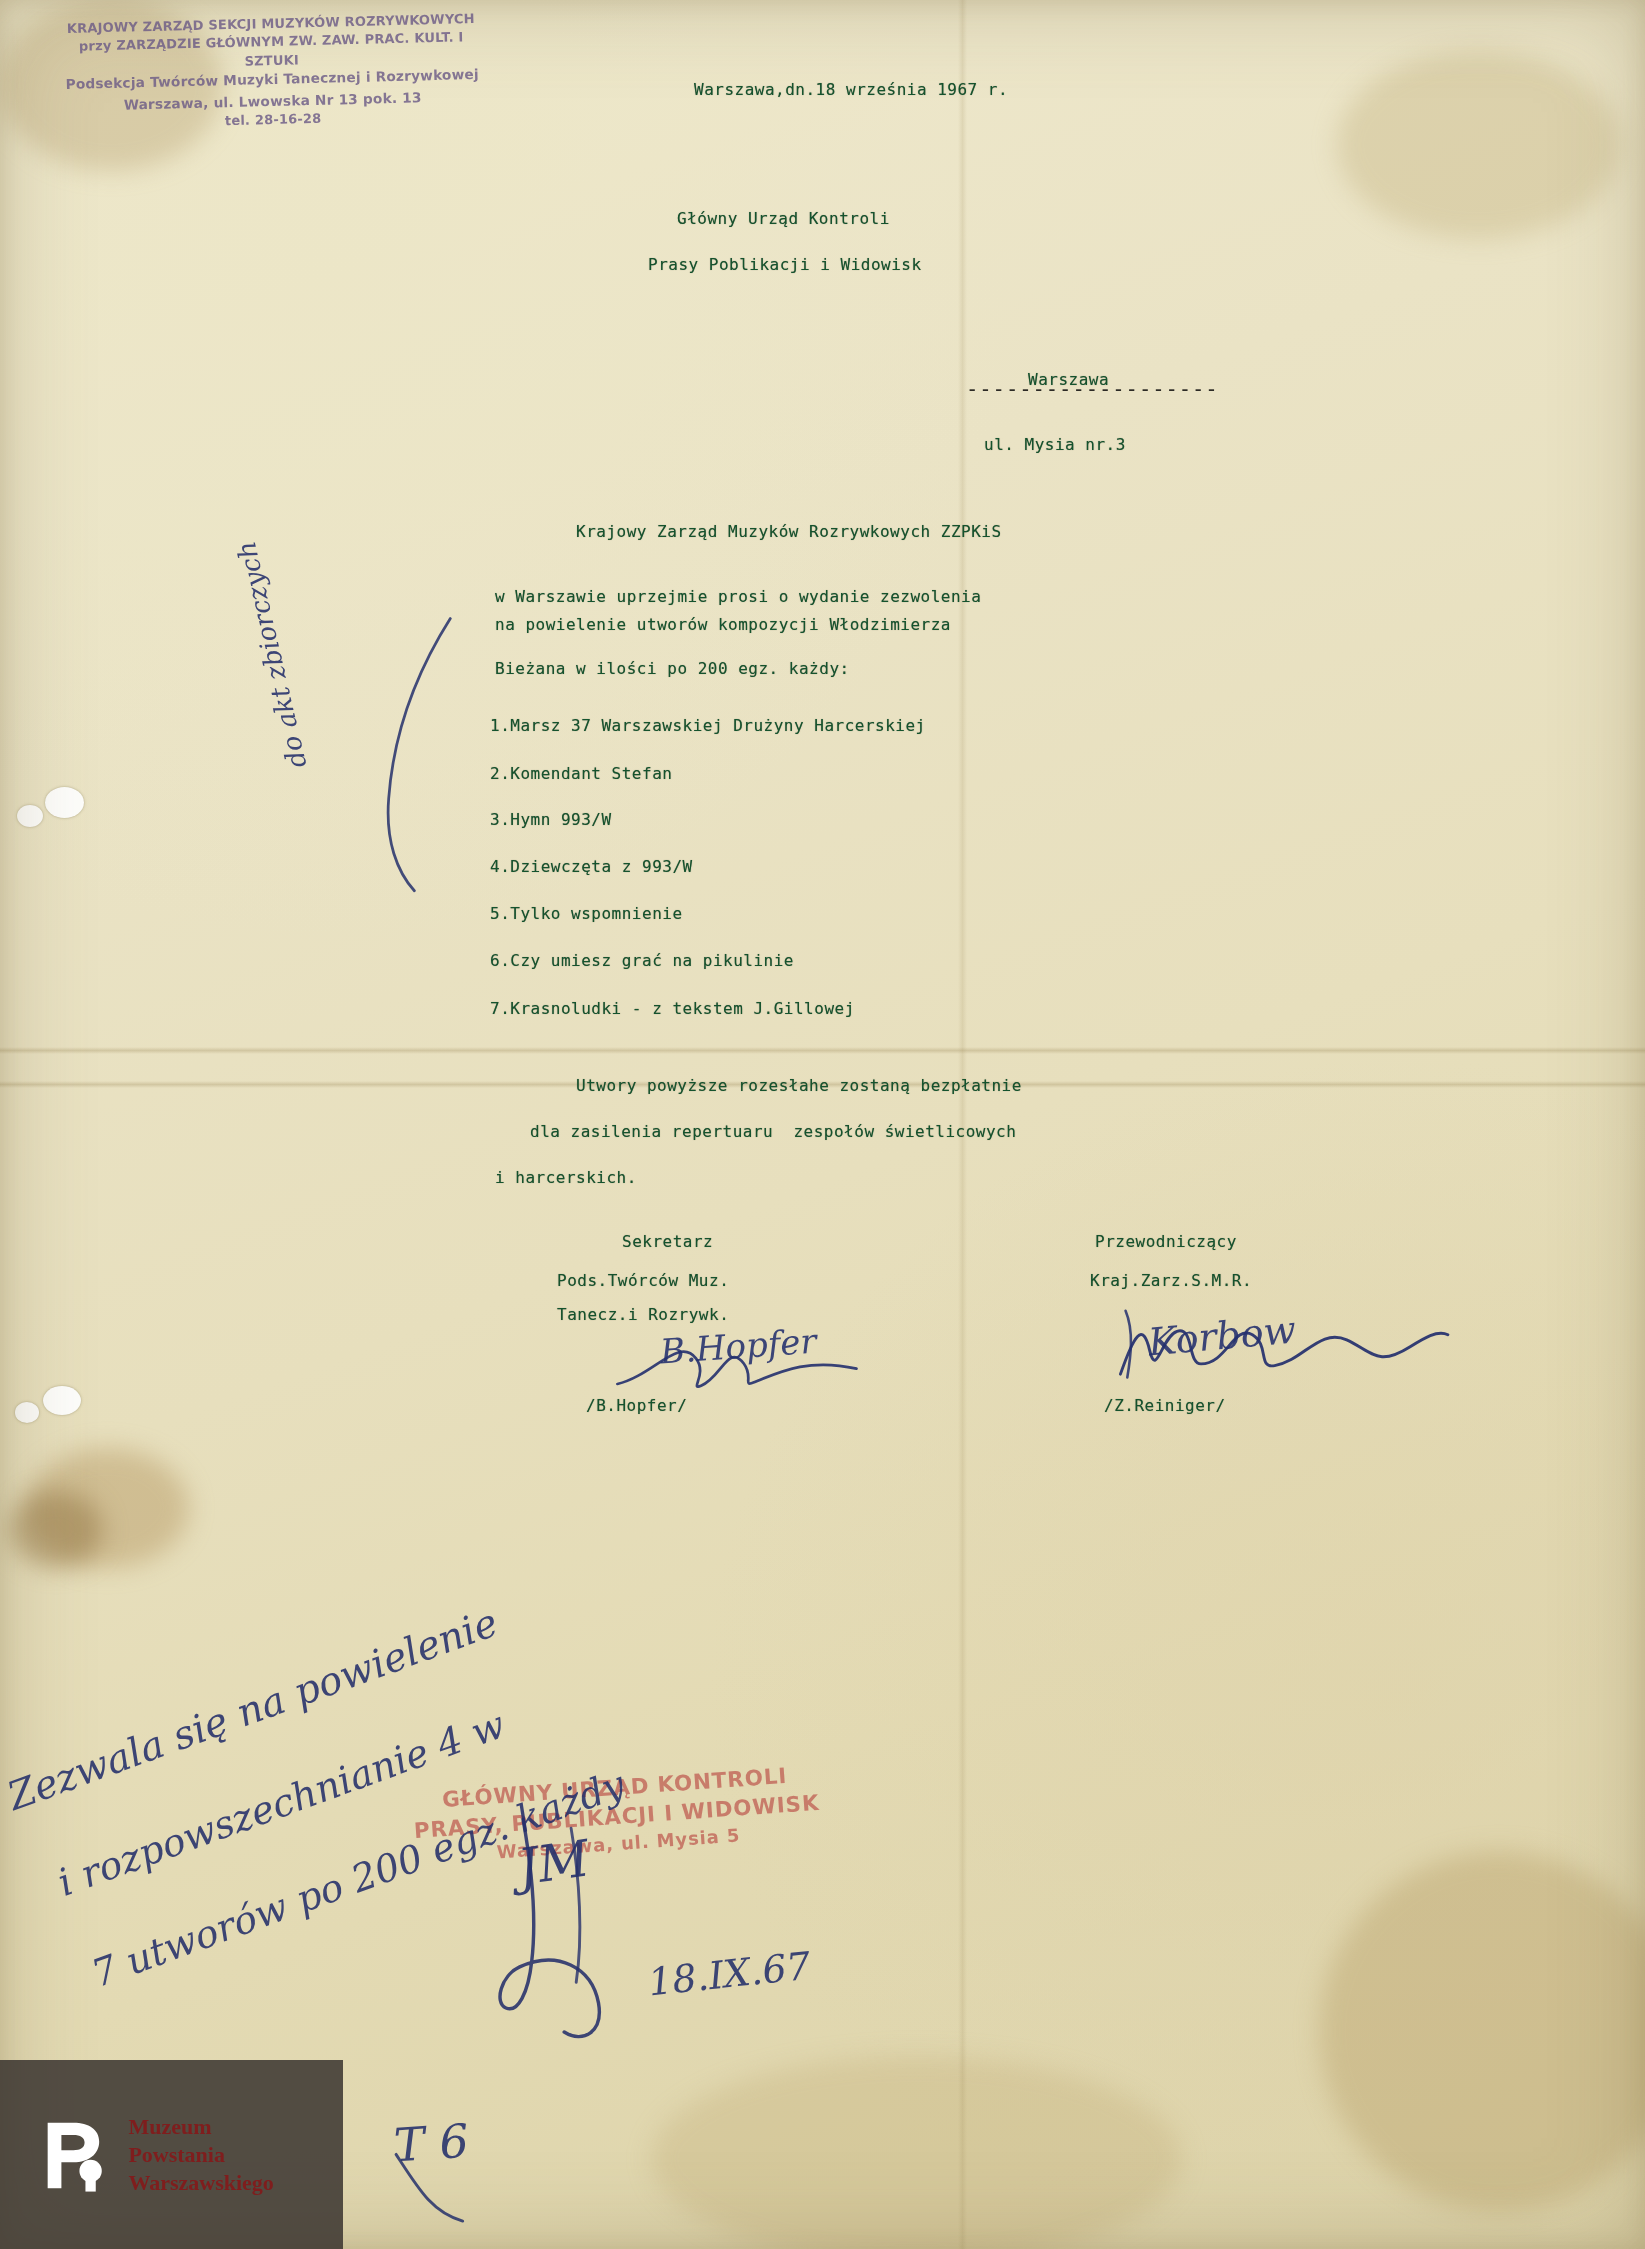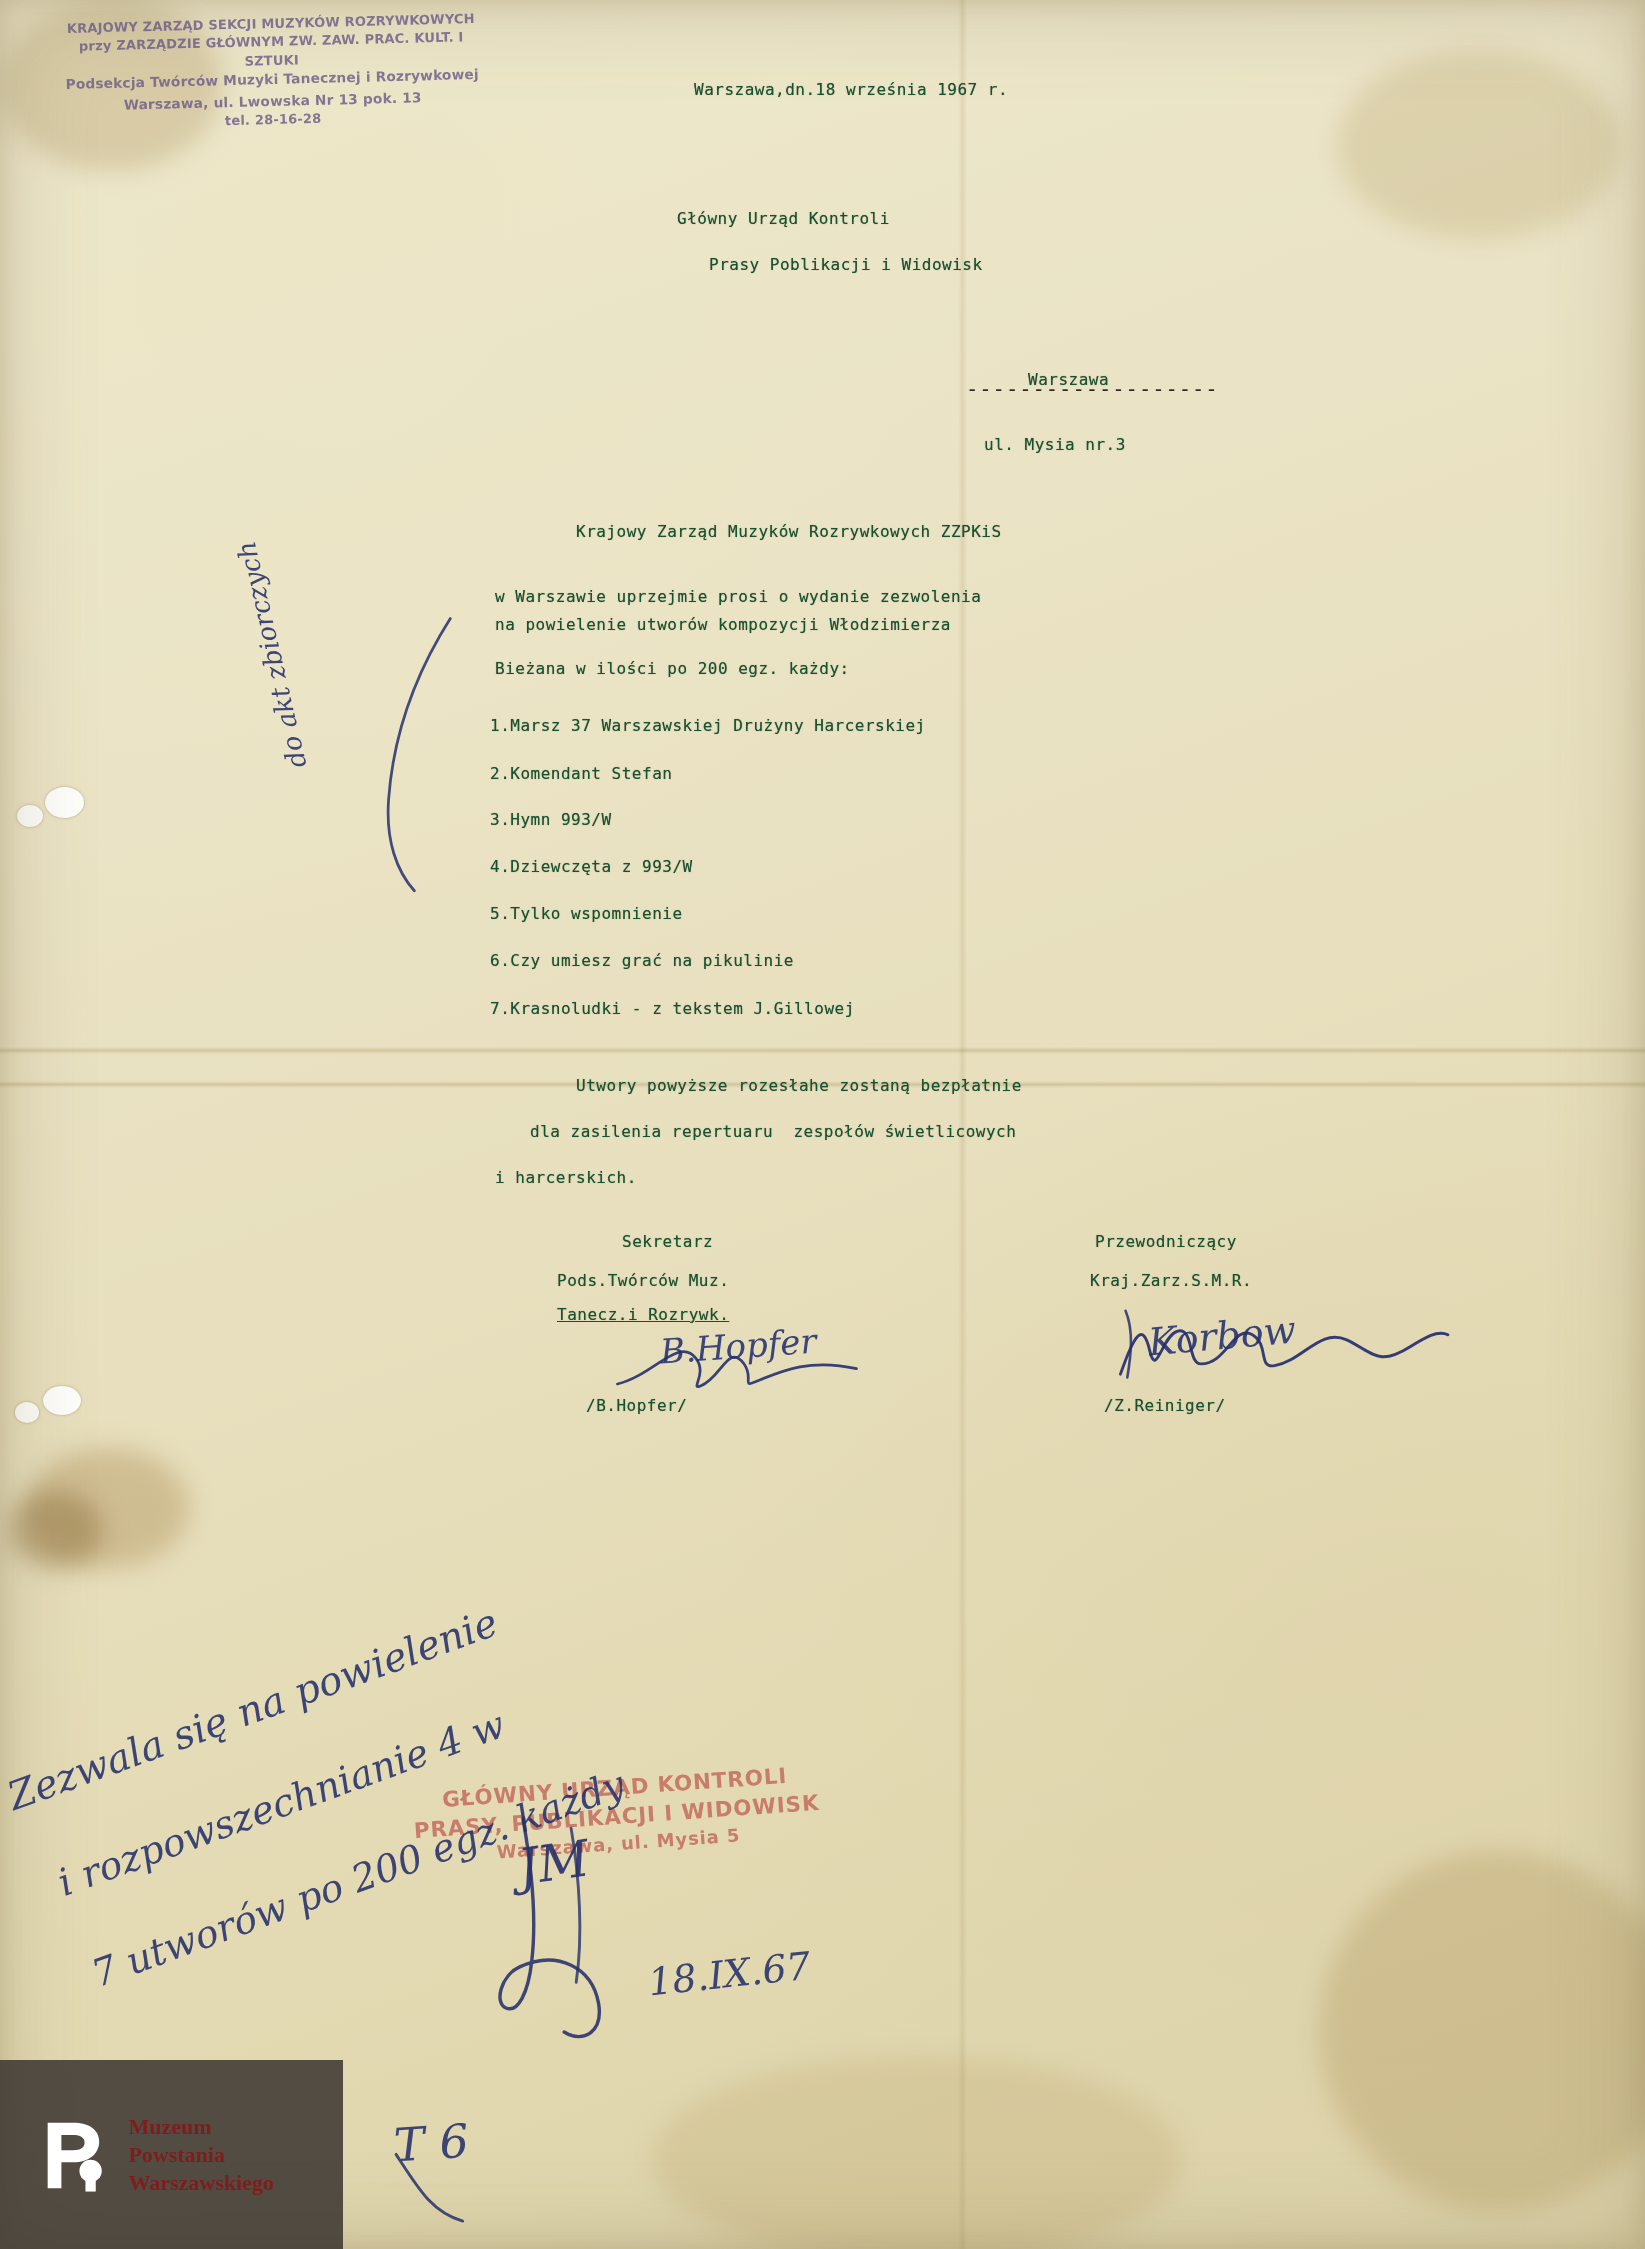--- a/index.html
+++ b/index.html
@@ -191,21 +191,21 @@
     <div class="hs1">KRAJOWY ZARZĄD SEKCJI MUZYKÓW ROZRYWKOWYCH</div>
     <div class="hs2">przy ZARZĄDZIE GŁÓWNYM ZW. ZAW. PRAC. KULT. I SZTUKI</div>
     <div class="hs3">Podsekcja Twórców Muzyki Tanecznej i Rozrywkowej</div>
     <div class="hs4">Warszawa, ul. Lwowska Nr 13 pok. 13</div>
     <div class="hs5">tel. 28-16-28</div>
   </div>
 
   <div class="typed" style="left:694px;top:70px;">Warszawa,dn.18 września 1967 r.</div>
 
   <div class="typed" style="left:677px;top:199px;">Główny Urząd Kontroli</div>
-  <div class="typed" style="left:709px;top:245px;">Prasy Poblikacji i Widowisk</div>
+  <div class="typed" style="left:648px;top:245px;">Prasy Poblikacji i Widowisk</div>
   <div class="typed" style="left:1028px;top:360px;">Warszawa</div>
   <div class="rule" style="left:966px;top:377px;">-------------------</div>
   <div class="typed" style="left:984px;top:425px;">ul. Mysia nr.3</div>
 
   <div class="typed" style="left:576px;top:512px;">Krajowy Zarząd Muzyków Rozrywkowych ZZPKiS</div>
   <div class="typed" style="left:495px;top:577px;">w Warszawie uprzejmie prosi o wydanie zezwolenia</div>
   <div class="typed" style="left:495px;top:605px;">na powielenie utworów kompozycji Włodzimierza</div>
   <div class="typed" style="left:495px;top:649px;">Bieżana w ilości po 200 egz. każdy:</div>
 
   <div class="typed" style="left:490px;top:706px;">1.Marsz 37 Warszawskiej Drużyny Harcerskiej</div>
@@ -215,21 +215,21 @@
   <div class="typed" style="left:490px;top:894px;">5.Tylko wspomnienie</div>
   <div class="typed" style="left:490px;top:941px;">6.Czy umiesz grać na pikulinie</div>
   <div class="typed" style="left:490px;top:989px;">7.Krasnoludki - z tekstem J.Gillowej</div>
 
   <div class="typed" style="left:576px;top:1066px;">Utwory powyższe rozesłahe zostaną bezpłatnie</div>
   <div class="typed" style="left:495px;top:1112px;margin-left:35px;">dla zasilenia repertuaru  zespołów świetlicowych</div>
   <div class="typed" style="left:495px;top:1158px;">i harcerskich.</div>
 
   <div class="typed" style="left:622px;top:1222px;">Sekretarz</div>
   <div class="typed" style="left:557px;top:1261px;">Pods.Twórców Muz.</div>
-  <div class="typed" style="left:557px;top:1295px;text-decoration:underline;">Tanecz.i Rozrywk.</div>
+  <div class="typed" style="left:557px;top:1295px;">Tanecz.i Rozrywk.</div>
   <div class="typed" style="left:586px;top:1386px;">/B.Hopfer/</div>
 
   <div class="typed" style="left:1095px;top:1222px;">Przewodniczący</div>
   <div class="typed" style="left:1090px;top:1261px;">Kraj.Zarz.S.M.R.</div>
   <div class="typed" style="left:1104px;top:1386px;">/Z.Reiniger/</div>
 
   <div class="hand" style="left:660px;top:1326px;font-size:34px;transform:rotate(-4deg);color:#24306e;">B.Hopfer</div>
   <svg class="hand-ink" style="left:600px;top:1302px;" width="308" height="111" viewBox="0 0 360 130">
     <path d="M20,96 C62,86 92,40 112,66 C126,84 104,104 118,98 C142,88 150,48 168,72 C180,88 166,100 180,94 C214,80 246,66 300,78" fill="none" stroke="#24306e" stroke-width="3.2" stroke-linecap="round" opacity="0.9"></path>
   </svg>

